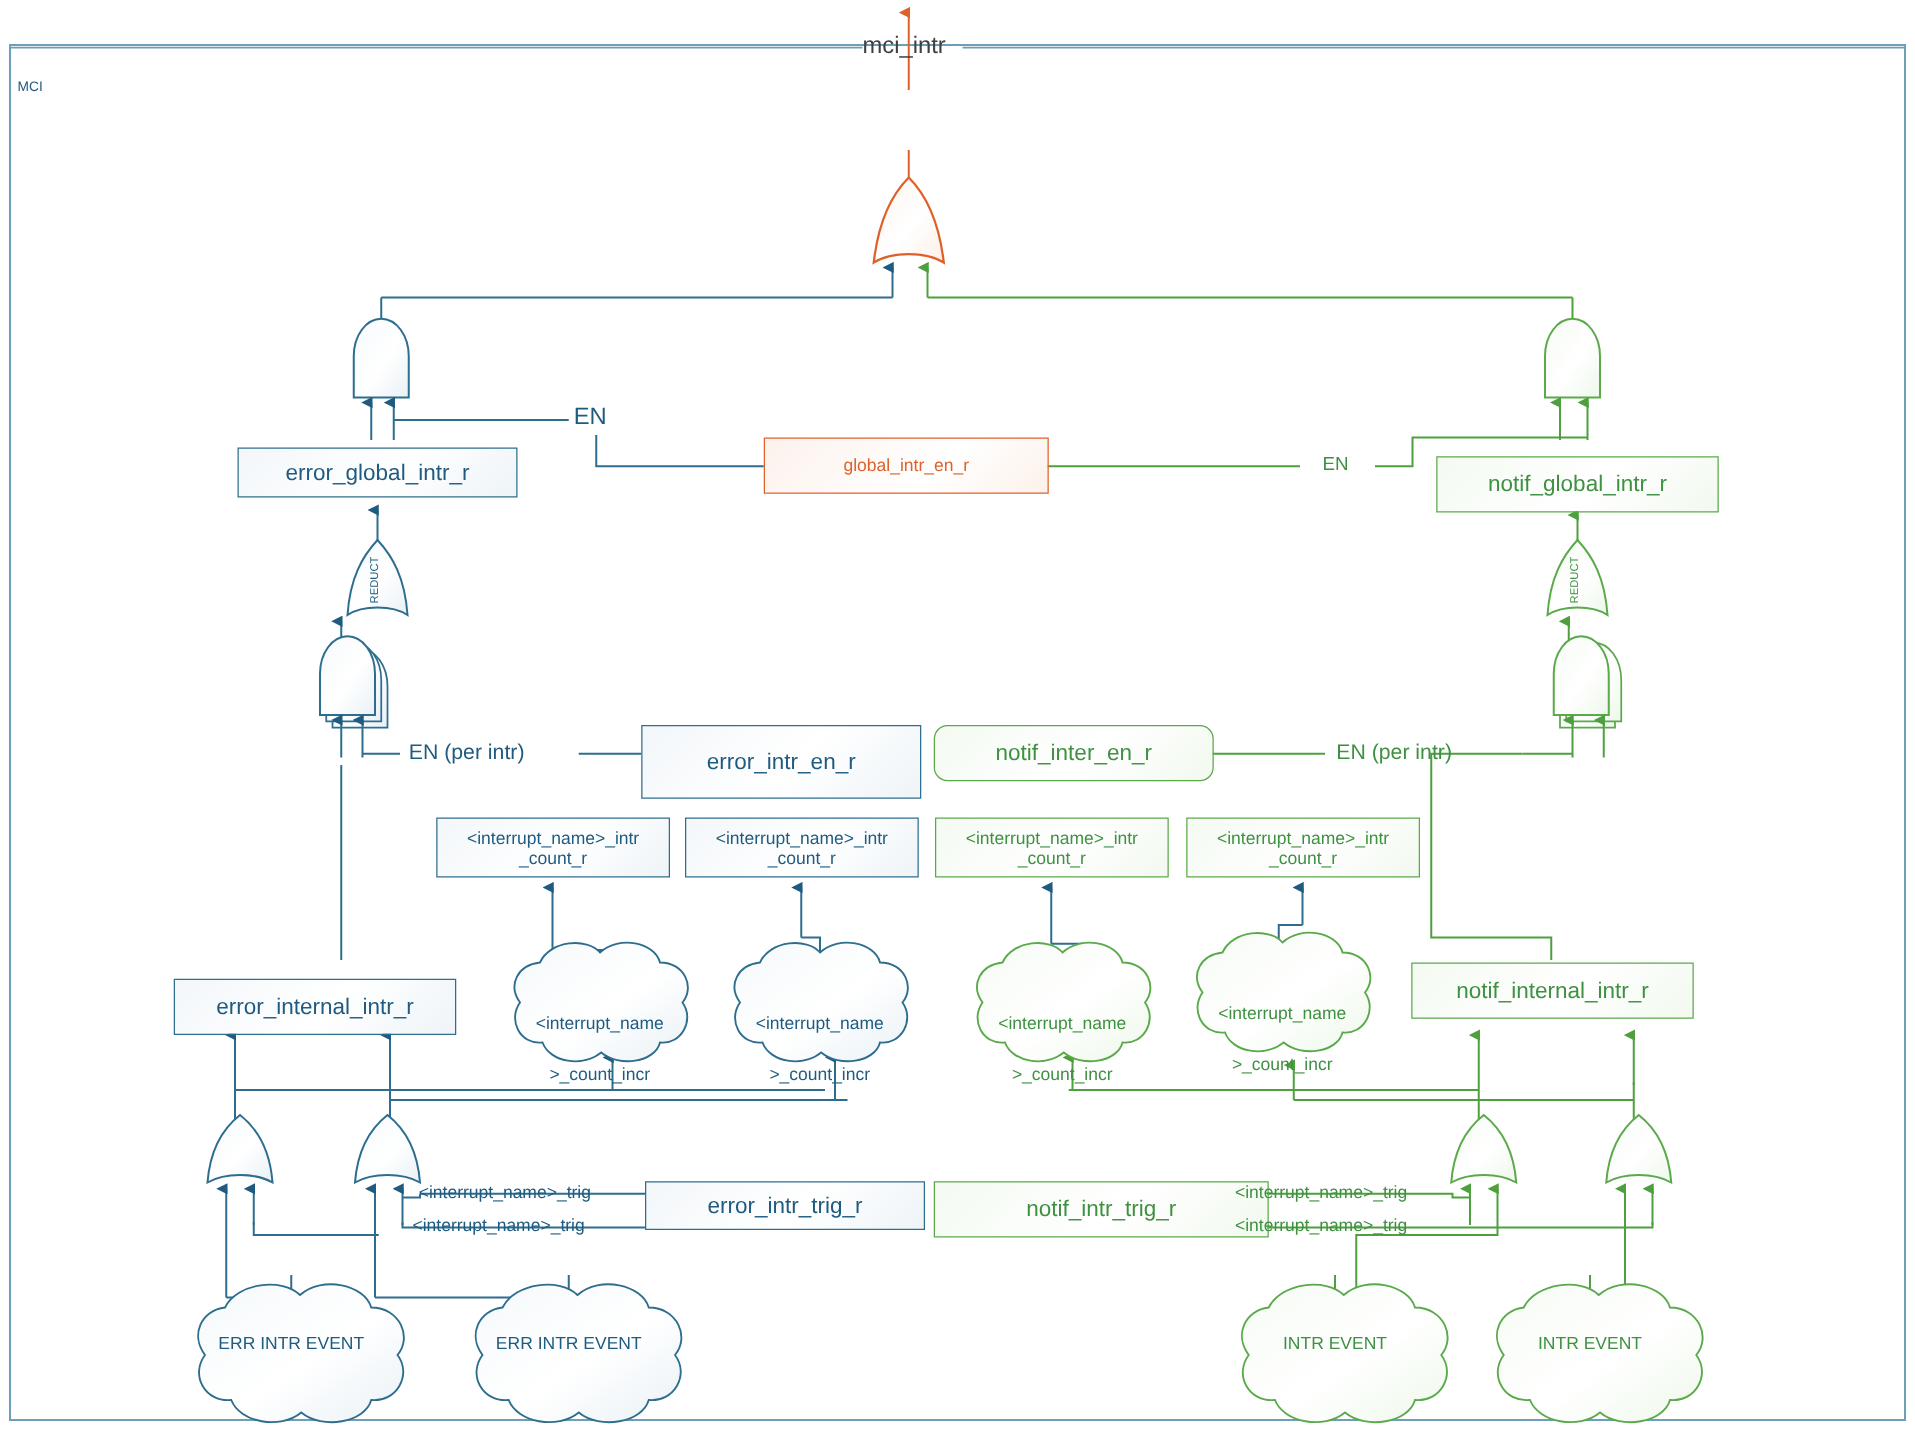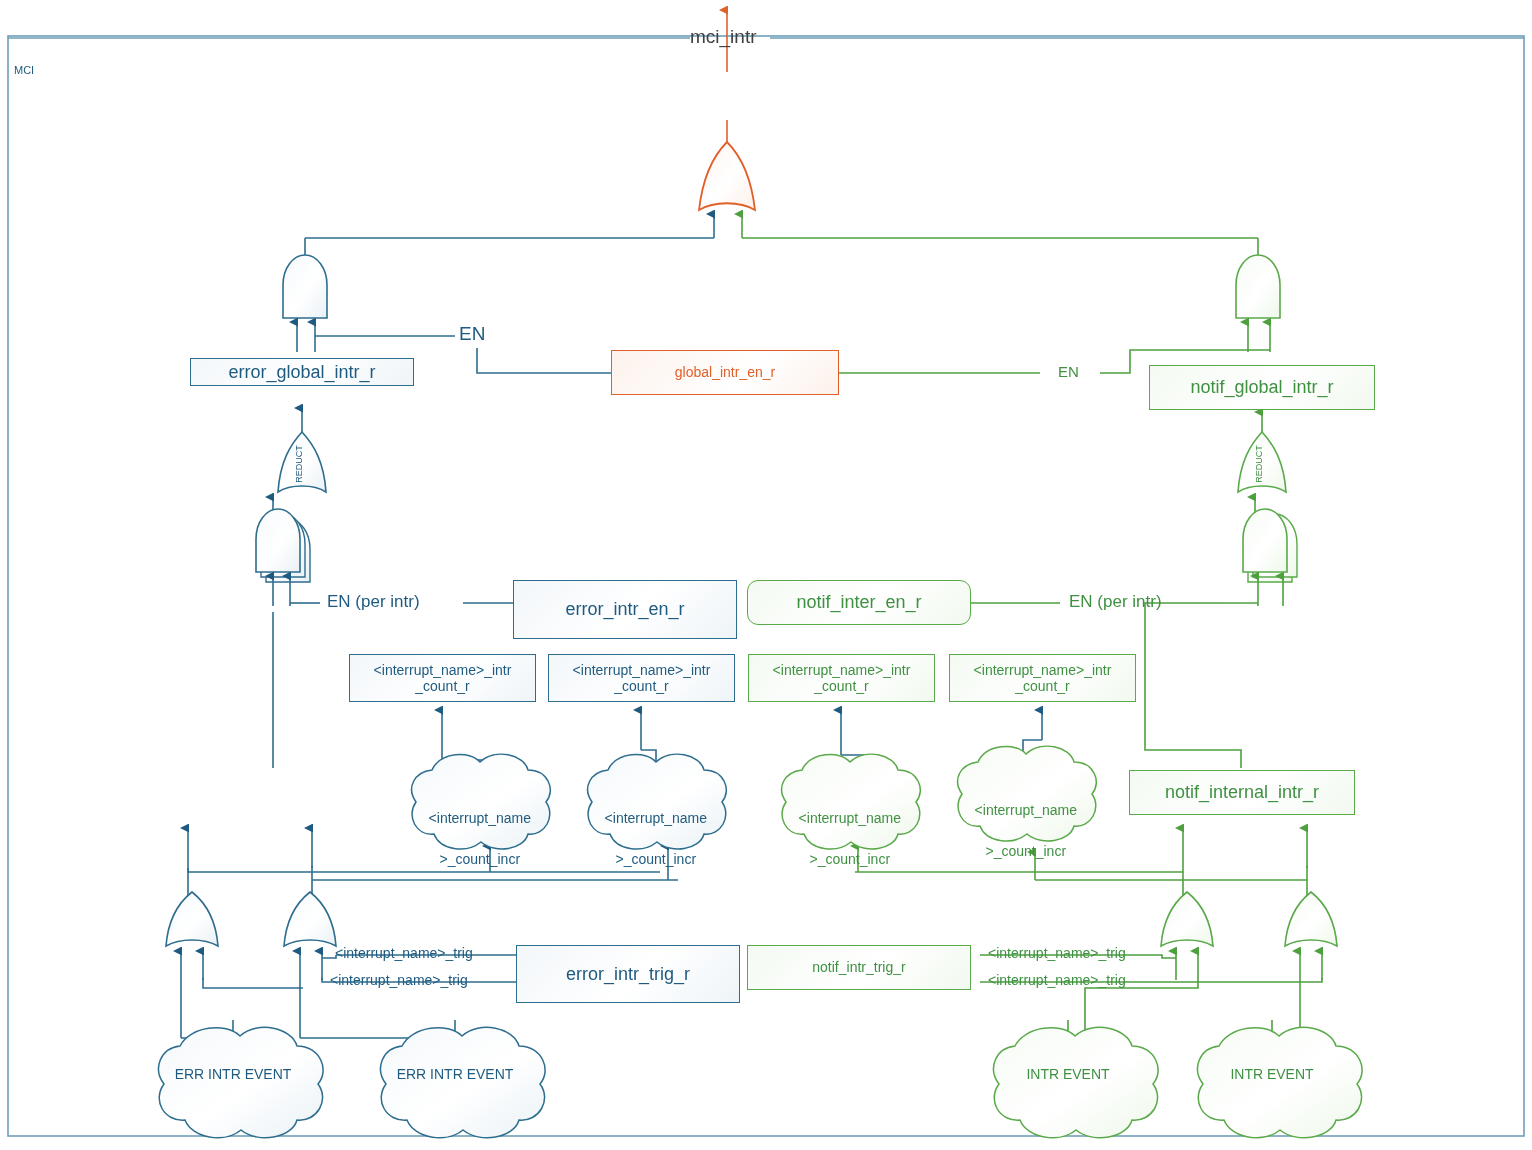--- a/index.html
+++ b/index.html
@@ -232,36 +232,37 @@
 
     <text x="302" y="464" fill="#1f5b80" font-family="Liberation Sans, sans-serif" font-size="9" text-anchor="middle" transform="rotate(-90 302 464)">REDUCT</text>
     <text x="1262" y="464" fill="#3f9142" font-family="Liberation Sans, sans-serif" font-size="9" text-anchor="middle" transform="rotate(-90 1262 464)">REDUCT</text>
   </svg>
 
   <div class="lbl t-blue" style="left:14px;top:44px;font-size:11px;margin-top:20px;">MCI</div>
 
   <div class="lbl t-orange" style="left:690px;top:26px;font-size:19px;">mci_intr</div>
 
 
-  <div class="box blue" style="left:190px;top:358px;width:224px;height:28px;font-size:18px;">error_global_intr_r</div>
+  <div class="box blue" style="left:190px;top:358px;width:224px;height:40px;font-size:18px;">error_global_intr_r</div>
 
   <div class="box orange" style="left:611px;top:350px;width:228px;height:45px;font-size:14px;">global_intr_en_r</div>
 
   <div class="box green" style="left:1149px;top:365px;width:226px;height:45px;font-size:18px;">notif_global_intr_r</div>
 
   <div class="box blue" style="left:513px;top:580px;width:224px;height:59px;font-size:18px;">error_intr_en_r</div>
 
   <div class="box green" style="left:747px;top:580px;width:224px;height:45px;font-size:18px;border-radius:11px;">notif_inter_en_r</div>
 
+  <div class="box blue" style="left:139px;top:783px;width:226px;height:45px;font-size:18px;">error_internal_intr_r</div>
 
   <div class="box green" style="left:1129px;top:770px;width:226px;height:45px;font-size:18px;">notif_internal_intr_r</div>
 
-  <div class="box blue" style="left:516px;top:945px;width:224px;height:58px;font-size:18px;">error_intr_trig_r</div>
-
-  <div class="box green" style="left:747px;top:945px;width:224px;height:45px;font-size:14px;">notif_intr_trig_r</div>
+  <div class="box blue" style="left:516px;top:945px;width:224px;height:39px;font-size:18px;">error_intr_trig_r</div>
+
+  <div class="box green" style="left:747px;top:945px;width:268px;height:45px;font-size:18px;">notif_intr_trig_r</div>
 
   <div class="box blue" style="left:349px;top:654px;width:187px;height:48px;font-size:14px;flex-direction:column;">
     <span>&lt;interrupt_name&gt;_intr</span>
     <span>_count_r</span>
   </div>
   <div class="box blue" style="left:548px;top:654px;width:187px;height:48px;font-size:14px;flex-direction:column;">
     <span>&lt;interrupt_name&gt;_intr</span>
     <span>_count_r</span>
   </div>
   <div class="box green" style="left:748px;top:654px;width:187px;height:48px;font-size:14px;flex-direction:column;">

